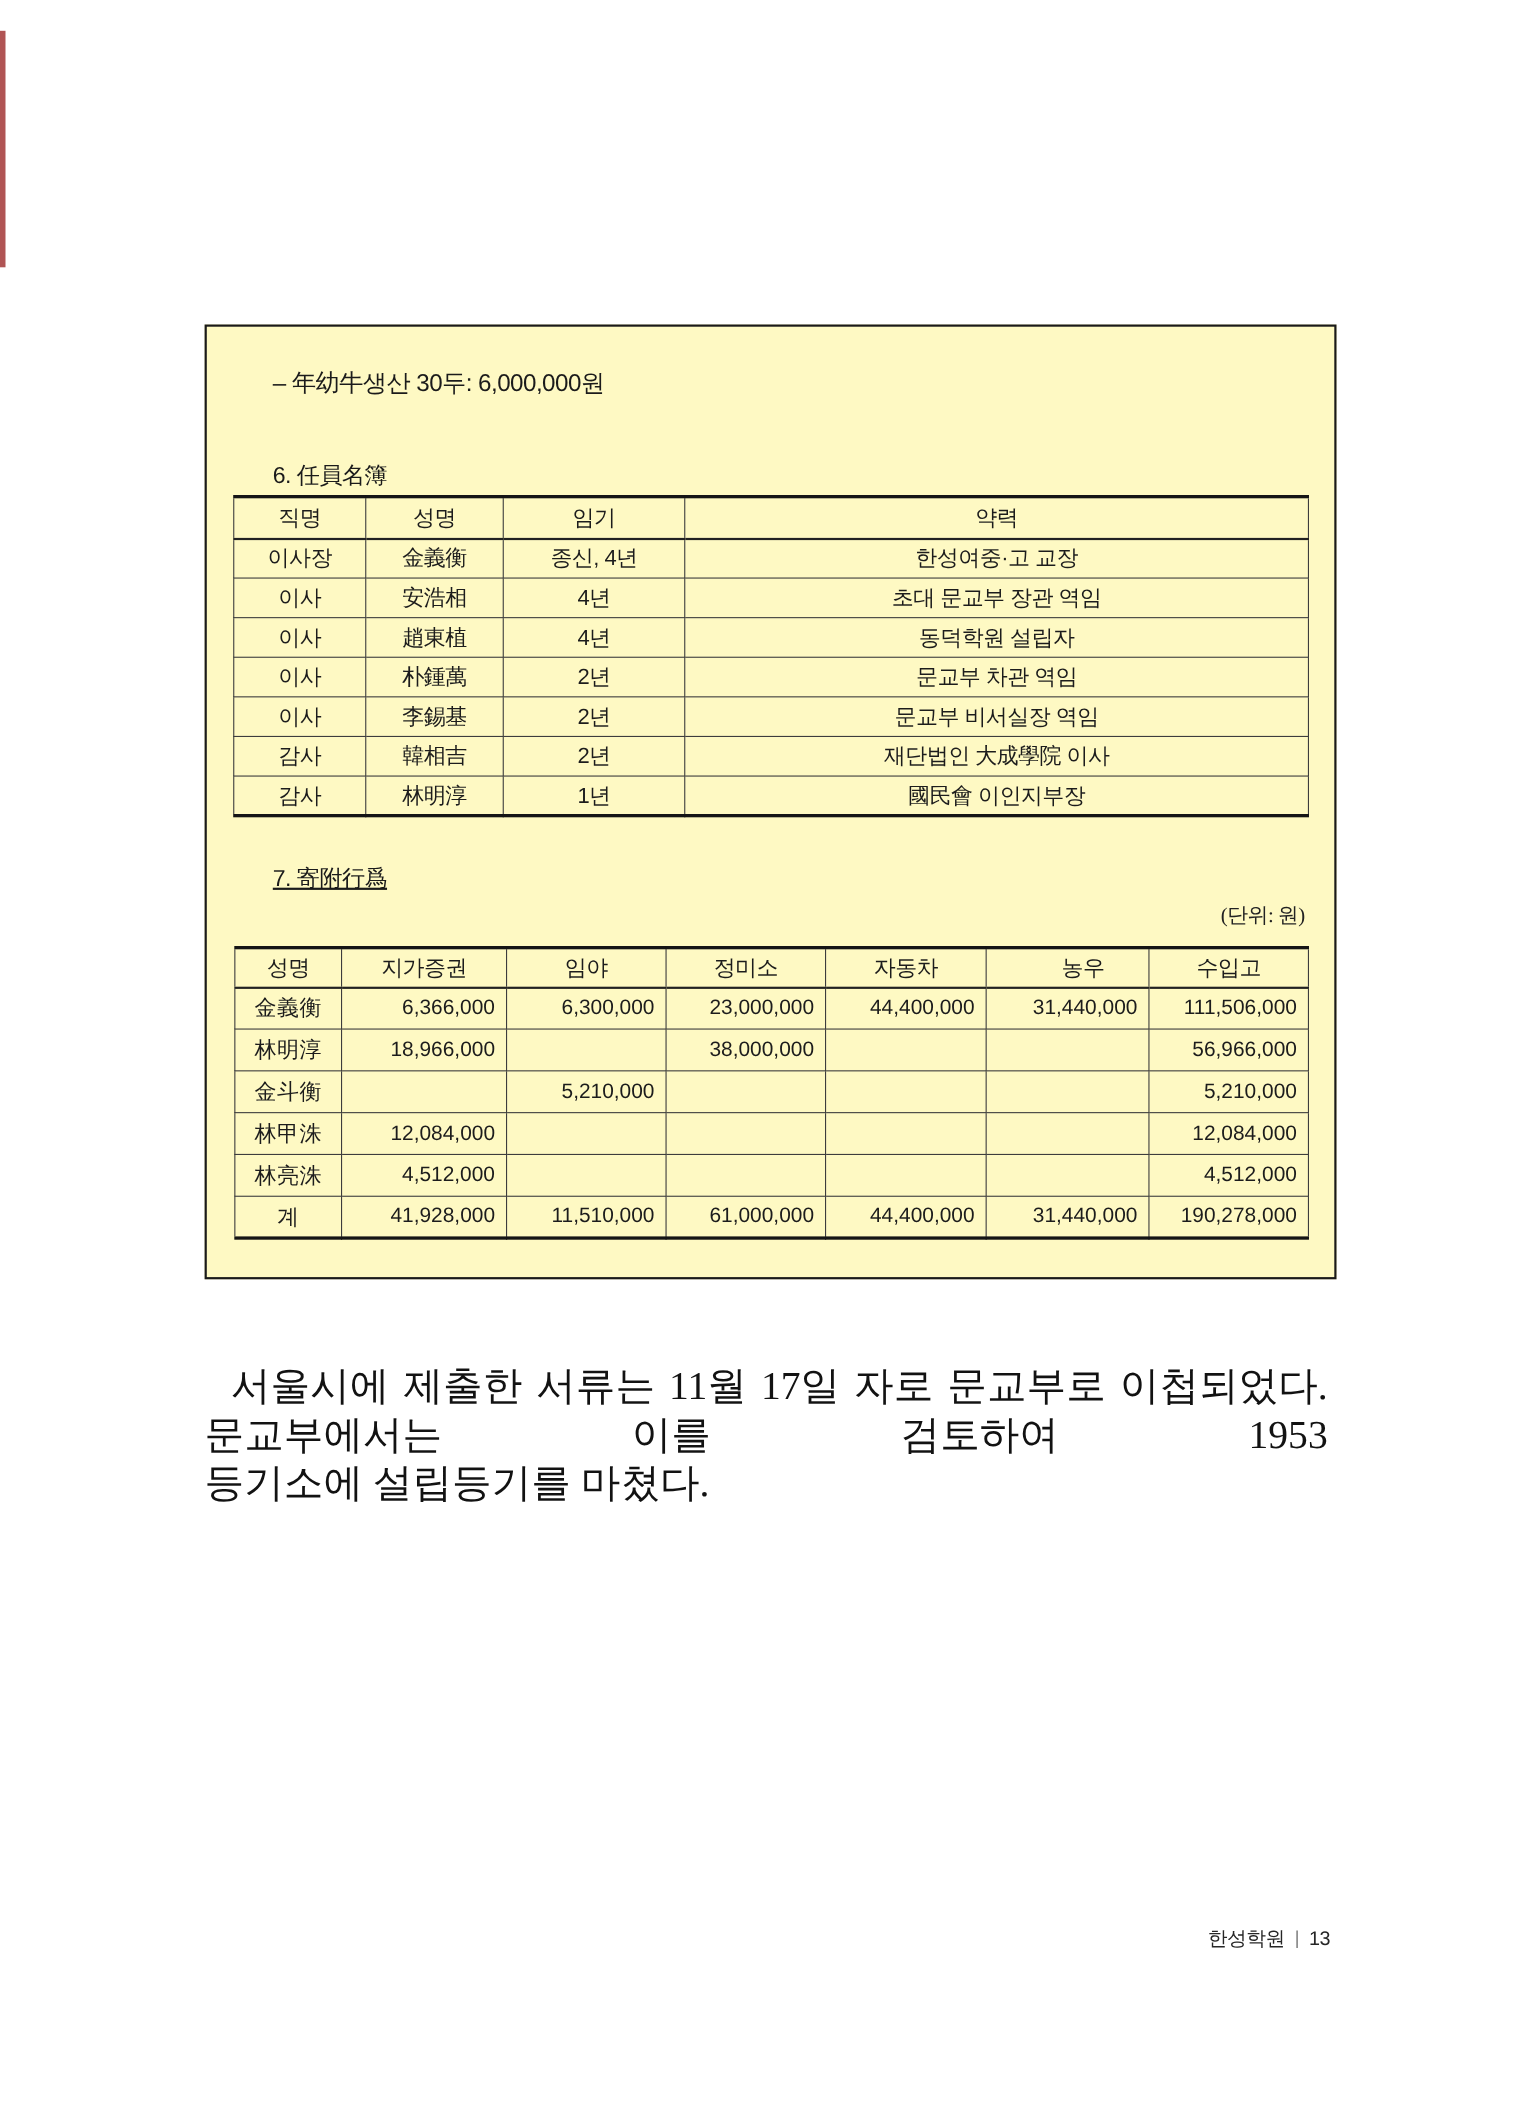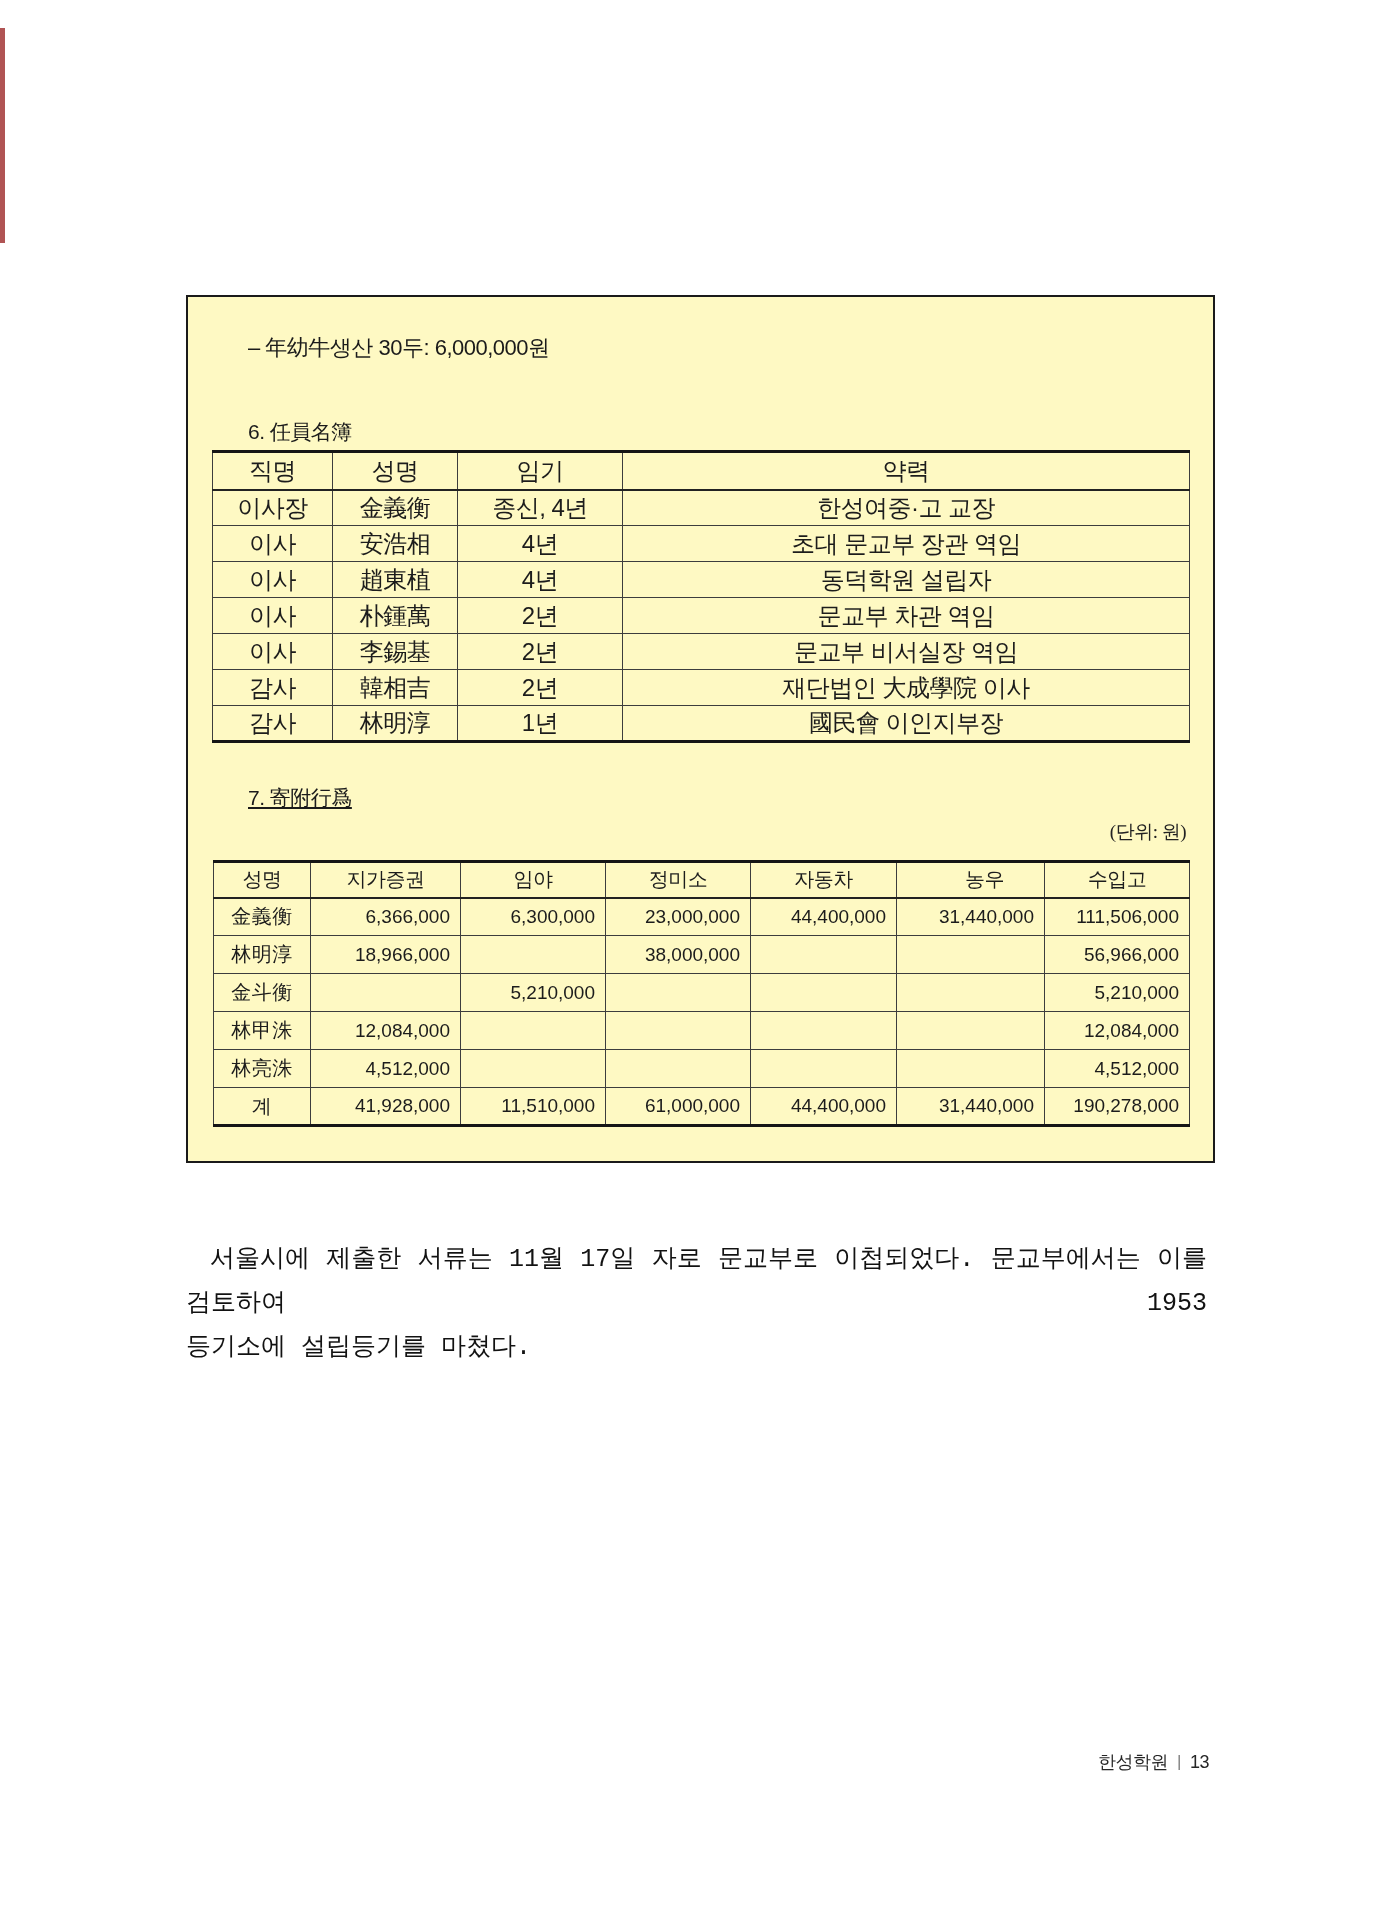--- a/index.html
+++ b/index.html
@@ -68,21 +68,21 @@
     text-align: center;
     vertical-align: middle;
     color: #1c1c1c;
     padding: 0 4px;
     overflow: hidden;
     white-space: nowrap;
   }
   thead th { border-bottom: 2px solid #222; }
 
   .t1 { left: 24px; top: 153px; width: 978px; }
-  .t1 th, .t1 td { font-size: 24px; letter-spacing: -0.5px; }
+  .t1 th, .t1 td { font-size: 20px; letter-spacing: -0.5px; }
   .t1 th { height: 38px; }
   .t1 td { height: 36px; }
   .t1 th:nth-child(1) { width: 120px; }
   .t1 th:nth-child(2) { width: 125px; }
   .t1 th:nth-child(3) { width: 165px; }
 
   .t2 { left: 25px; top: 563px; width: 977px; }
   .t2 th { height: 36px; font-size: 20px; letter-spacing: -0.5px; }
   .t2 td { height: 38px; font-size: 19px; text-align: right; padding-right: 10px; }
   .t2 td:first-child { text-align: center; font-size: 20px; padding-right: 4px; letter-spacing: 0.5px; }
@@ -91,22 +91,22 @@
   .t2 th:nth-child(3) { width: 145px; }
   .t2 th:nth-child(4) { width: 145px; }
   .t2 th:nth-child(5) { width: 146px; }
   .t2 th:nth-child(6) { width: 148px; padding-left: 32px; }
 
   
   .paragraph {
     position: absolute;
     left: 186px; top: 1238px;
     width: 1021px;
-    font-family: Liberation Mono, monospace;
-    font-size: 25px;
+    font-family: Liberation Serif, serif;
+    font-size: 36px;
     line-height: 44px;
     color: #121212;
   }
   .pline { text-align: justify; text-align-last: justify; }
   .pline.first { text-indent: 24px; }
   .pline.last { text-align-last: left; }
 
   
   .footer {
     position: absolute;

